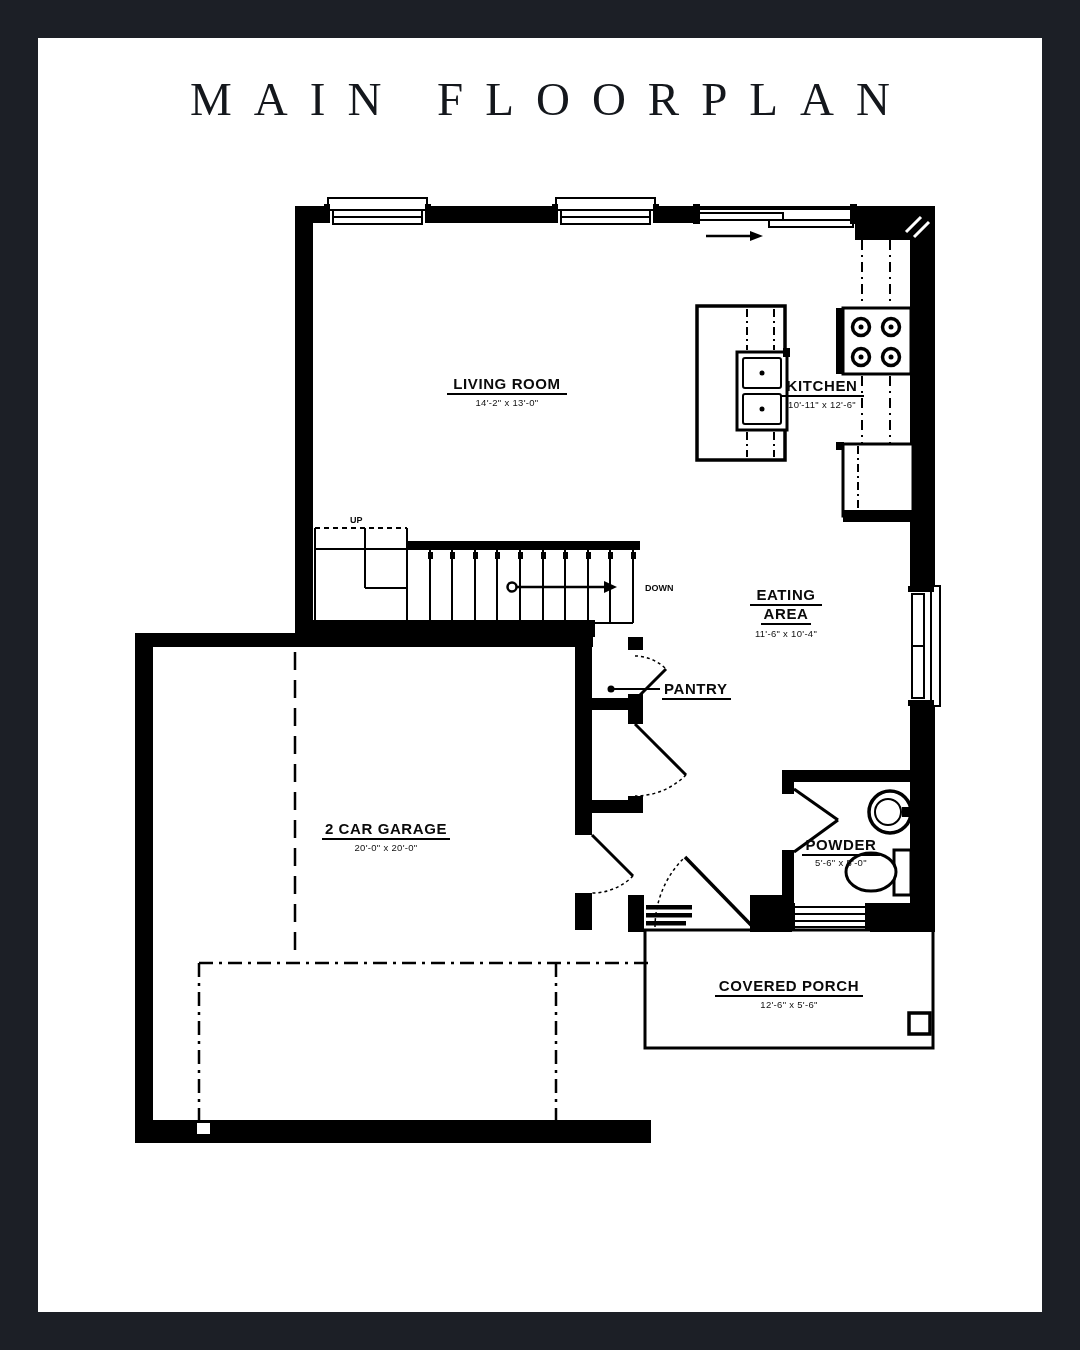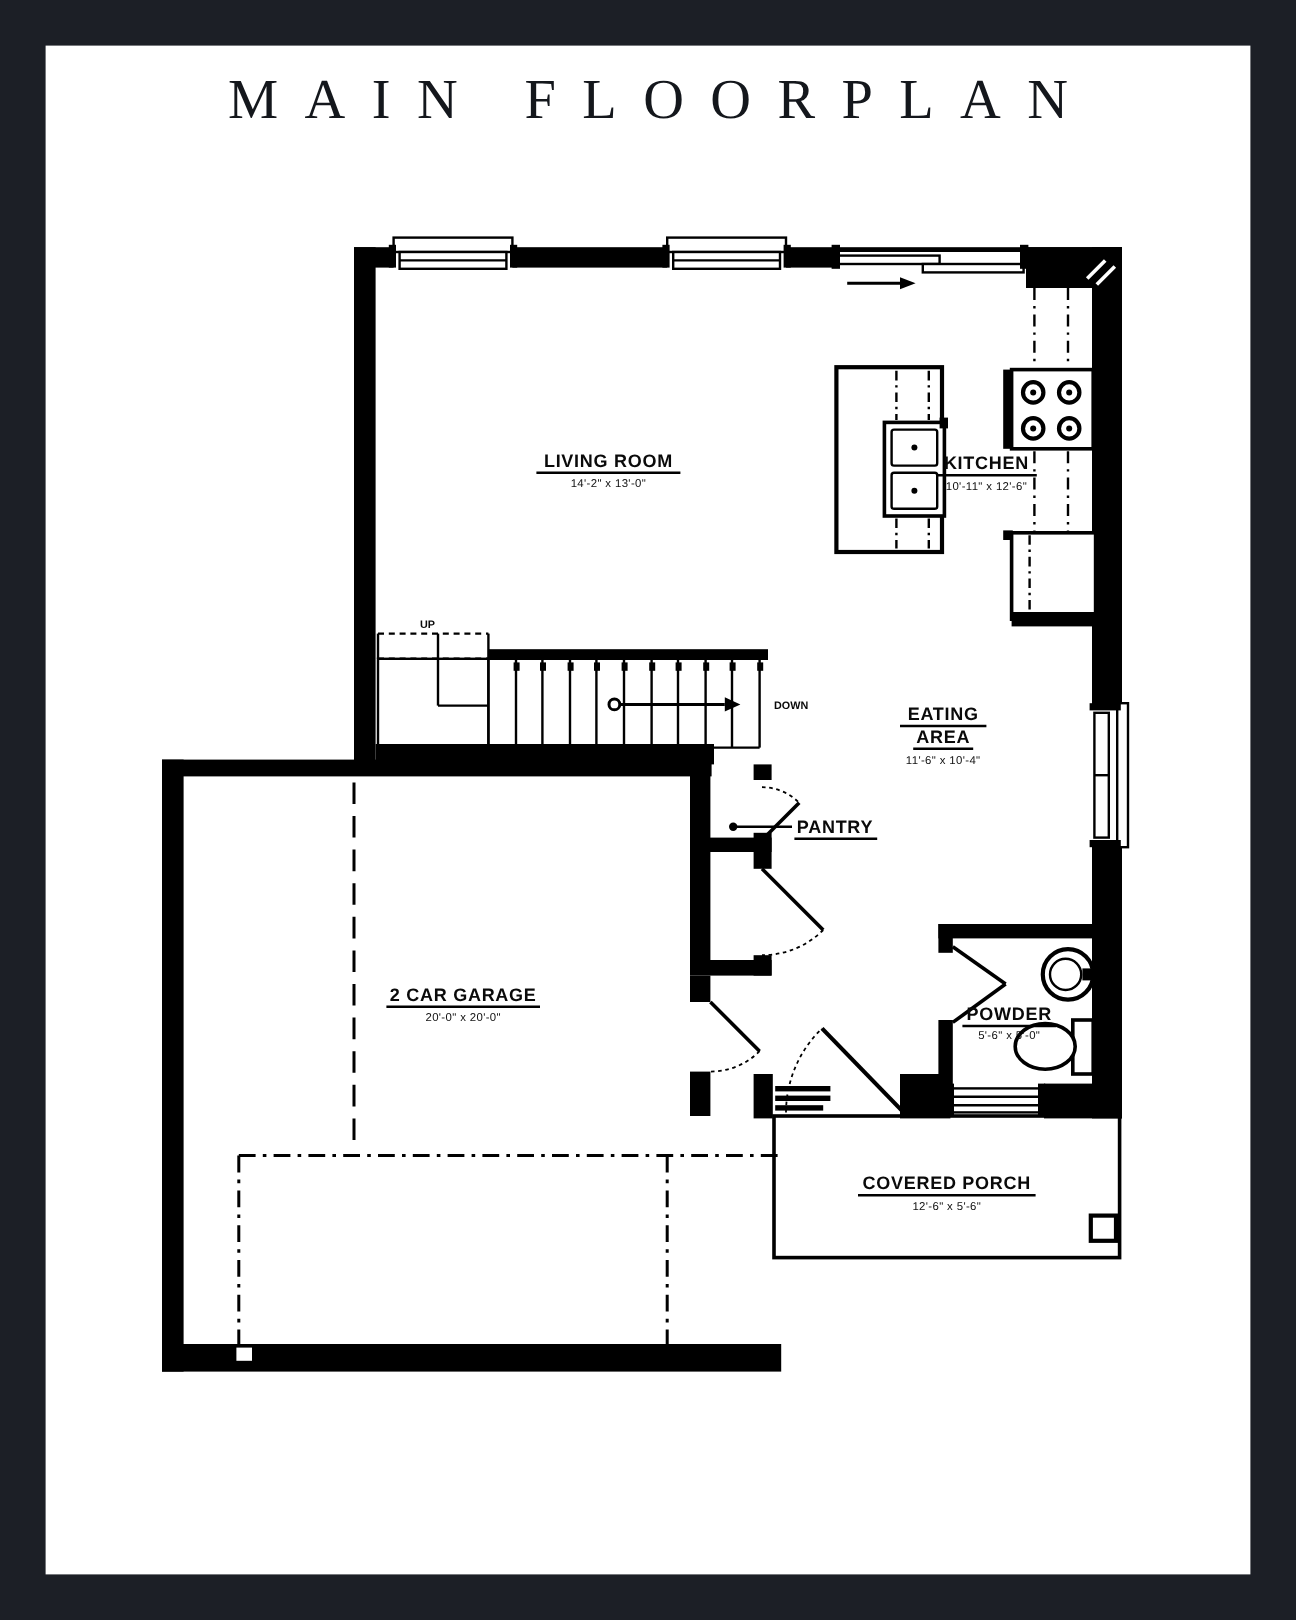--- a/index.html
+++ b/index.html
@@ -8,21 +8,21 @@
     background:#1c1f26;
     position:relative;
     font-family:"Liberation Sans",sans-serif;
     overflow:hidden;
   }
   .paper{
     position:absolute;left:38px;top:38px;right:38px;bottom:38px;
     background:#ffffff;
   }
   h1.title{
-    position:absolute;left:0;top:56px;width:1080px;
+    position:absolute;left:0;top:72px;width:1080px;
     margin:0;text-align:center;
     font-family:"Liberation Serif",serif;
     font-weight:500;
     font-size:47px;
     letter-spacing:22px;
     text-indent:22px;
     color:#14171c;
   }
   svg.plan{position:absolute;left:0;top:0;}
   .wall{fill:#000;}

